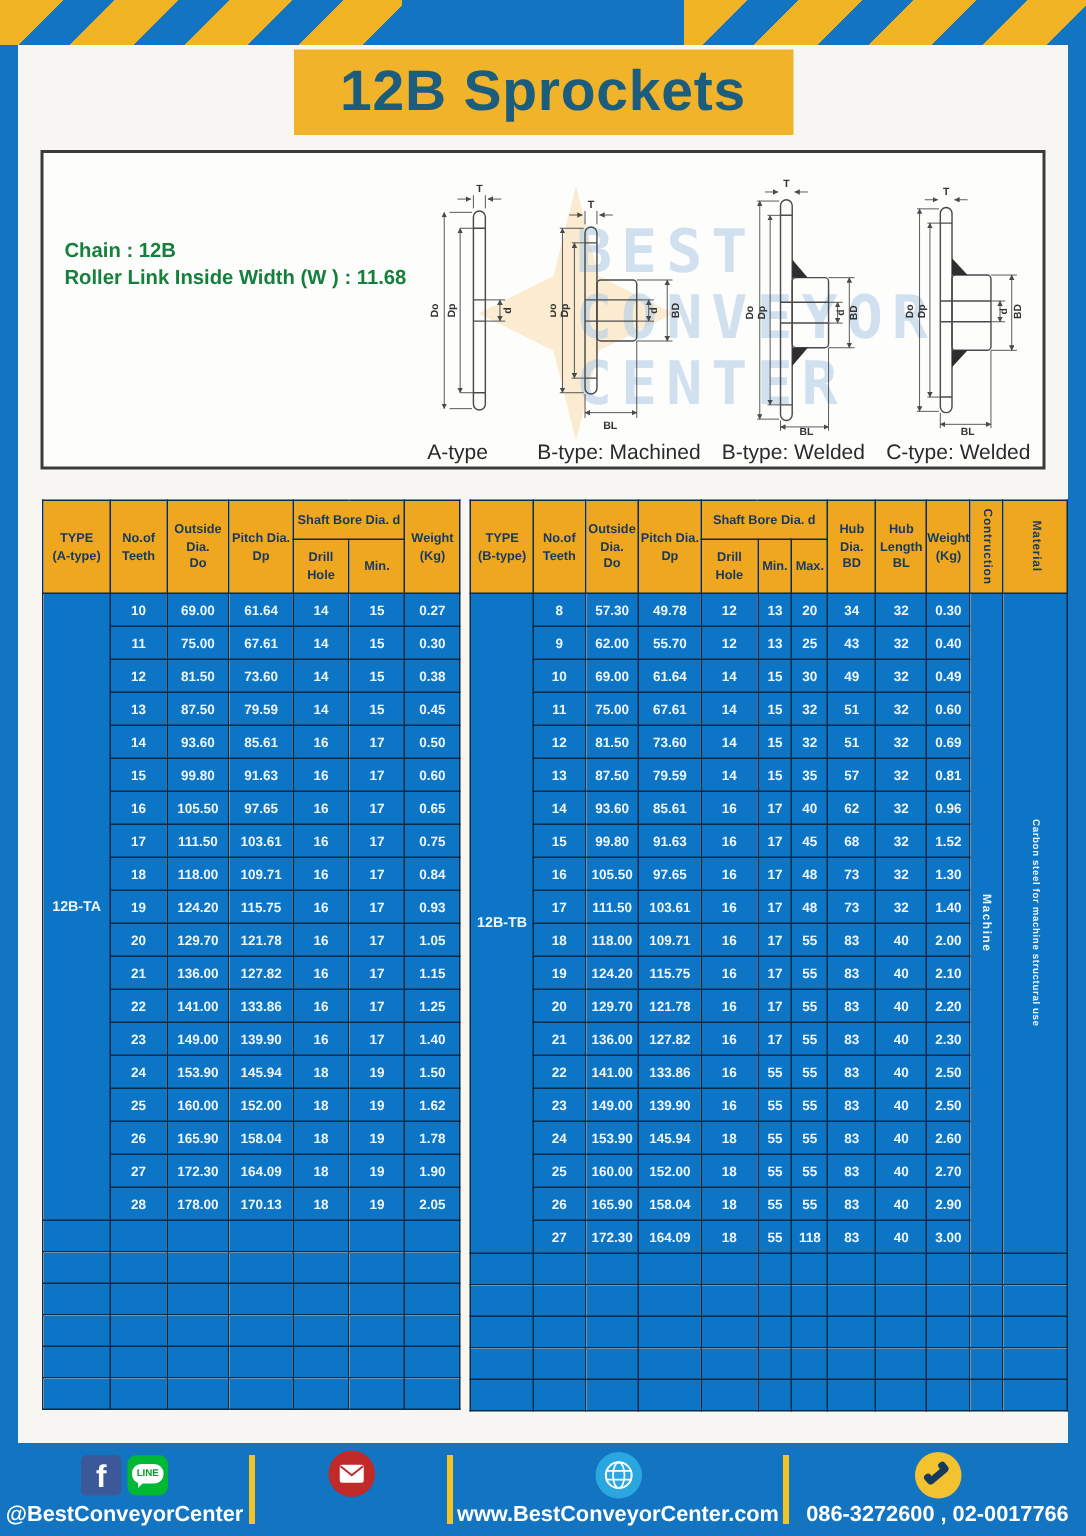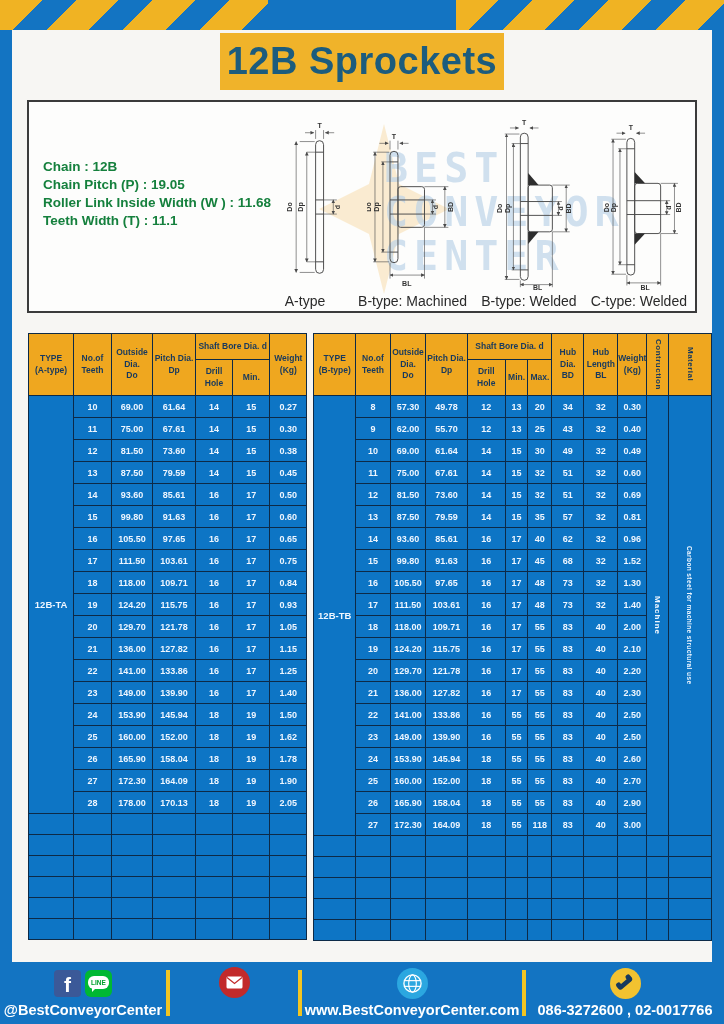--- a/index.html
+++ b/index.html
@@ -7,21 +7,21 @@
   .sheet{position:relative;width:724px;height:1024px;margin:0 auto;background:#1374c2;overflow:hidden;
          font-family:"Liberation Sans",sans-serif;}
   
   .top-band{position:absolute;top:0;left:0;right:0;height:30px;background:#1374c2;}
   .stripes{position:absolute;top:0;height:30px;width:268px;
            background:repeating-linear-gradient(135deg,#f0b323 0 30px,#1374c2 30px 54px);}
   .stripes.left{left:0;}
   .stripes.right{right:0;}
   
   .page{position:absolute;left:12px;right:12px;top:30px;bottom:62px;background:#f7f6f3;}
-  .title-banner{width:284px;height:57px;margin:3px auto 0;background:#f0b32a;color:#1c5c7d;
+  .title-banner{width:333px;height:57px;margin:3px auto 0;background:#f0b32a;color:#1c5c7d;
                 font-size:38px;font-weight:800;text-align:center;line-height:57px;letter-spacing:.5px;}
   
   .spec-panel{position:relative;width:670px;height:213px;margin:10px auto 0;background:#fdfdfc;
               border:2px solid #3b3b3b;overflow:hidden;}
   .spec-text{position:absolute;left:14px;top:56px;color:#15803d;font-weight:bold;font-size:13.5px;
              line-height:18px;white-space:nowrap;}
   .watermark{position:absolute;left:250px;top:12px;width:420px;height:195px;pointer-events:none;}
   .wm-star{position:absolute;left:40px;top:10px;opacity:.4;}
   .wm-text{position:absolute;left:105px;top:32px;color:#b9d2e8;opacity:.65;
            font-family:"DejaVu Sans Mono",monospace;font-weight:bold;font-size:40px;line-height:44px;
@@ -99,23 +99,21 @@
         </svg>
         <div class="wm-text" data-name="watermark-text">
           <div data-name="watermark-line">BEST</div>
           <div data-name="watermark-line">CONVEYOR</div>
           <div data-name="watermark-line">CENTER</div>
         </div>
       </div>
 
       <div class="spec-text" data-name="spec-text">
         <div data-name="spec-line-chain">Chain  :  12B</div>
-        <div data-name="spec-line-pitch">Chain Pitch (P)  :  19.05</div>
         <div data-name="spec-line-roller-width">Roller Link Inside Width (W ) : 11.68</div>
-        <div data-name="spec-line-teeth-width">Teeth Width (T)  :  11.1</div>
       </div>
 
       <div class="diagrams" data-name="diagrams">
 
         <div class="fig" data-name="figure-a-type">
           <svg class="diagram" data-name="a-type-diagram" width="78" height="168" viewBox="0 0 88 190">
             <g data-name="sprocket-outline">
               <rect x="56" y="20" width="9" height="150" rx="4.5"></rect>
               <line x1="56" y1="33" x2="65" y2="33"></line>
               <line x1="56" y1="157" x2="65" y2="157"></line>

